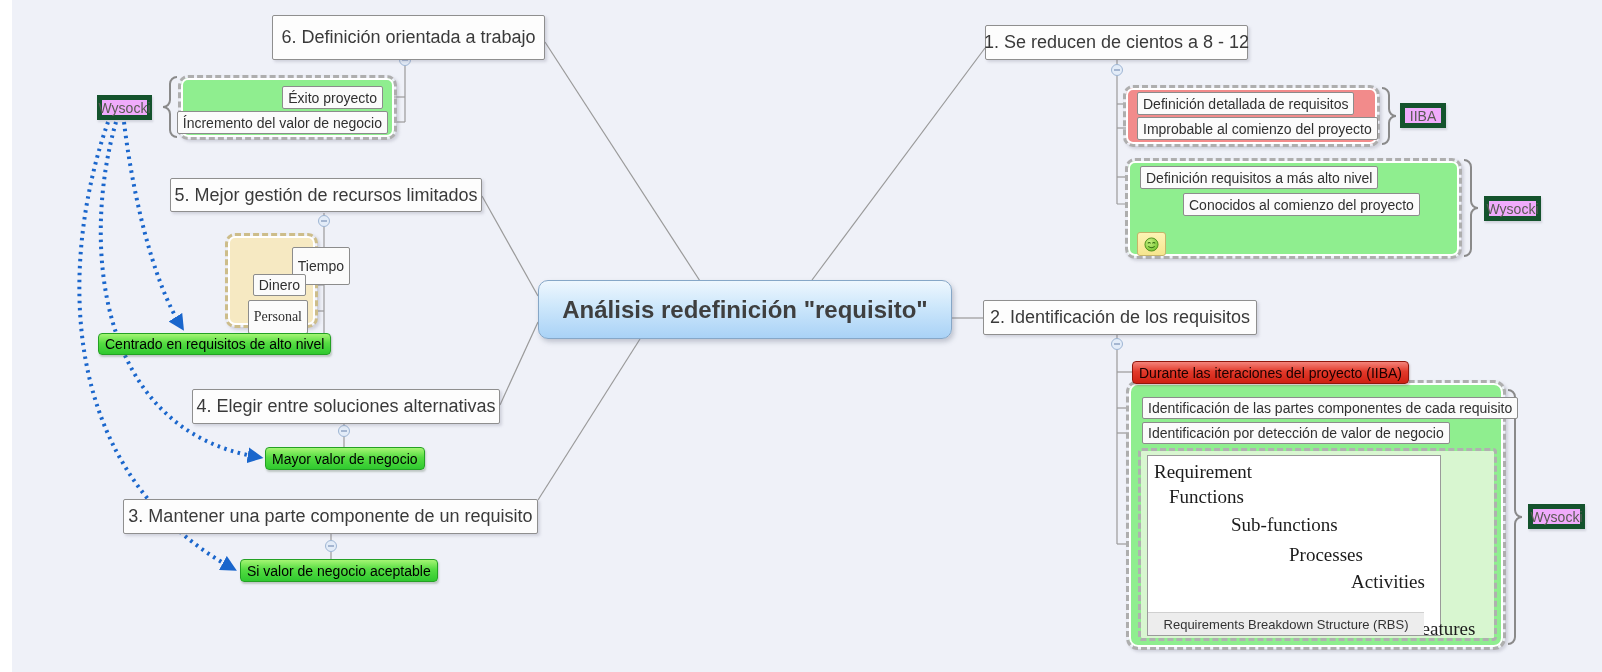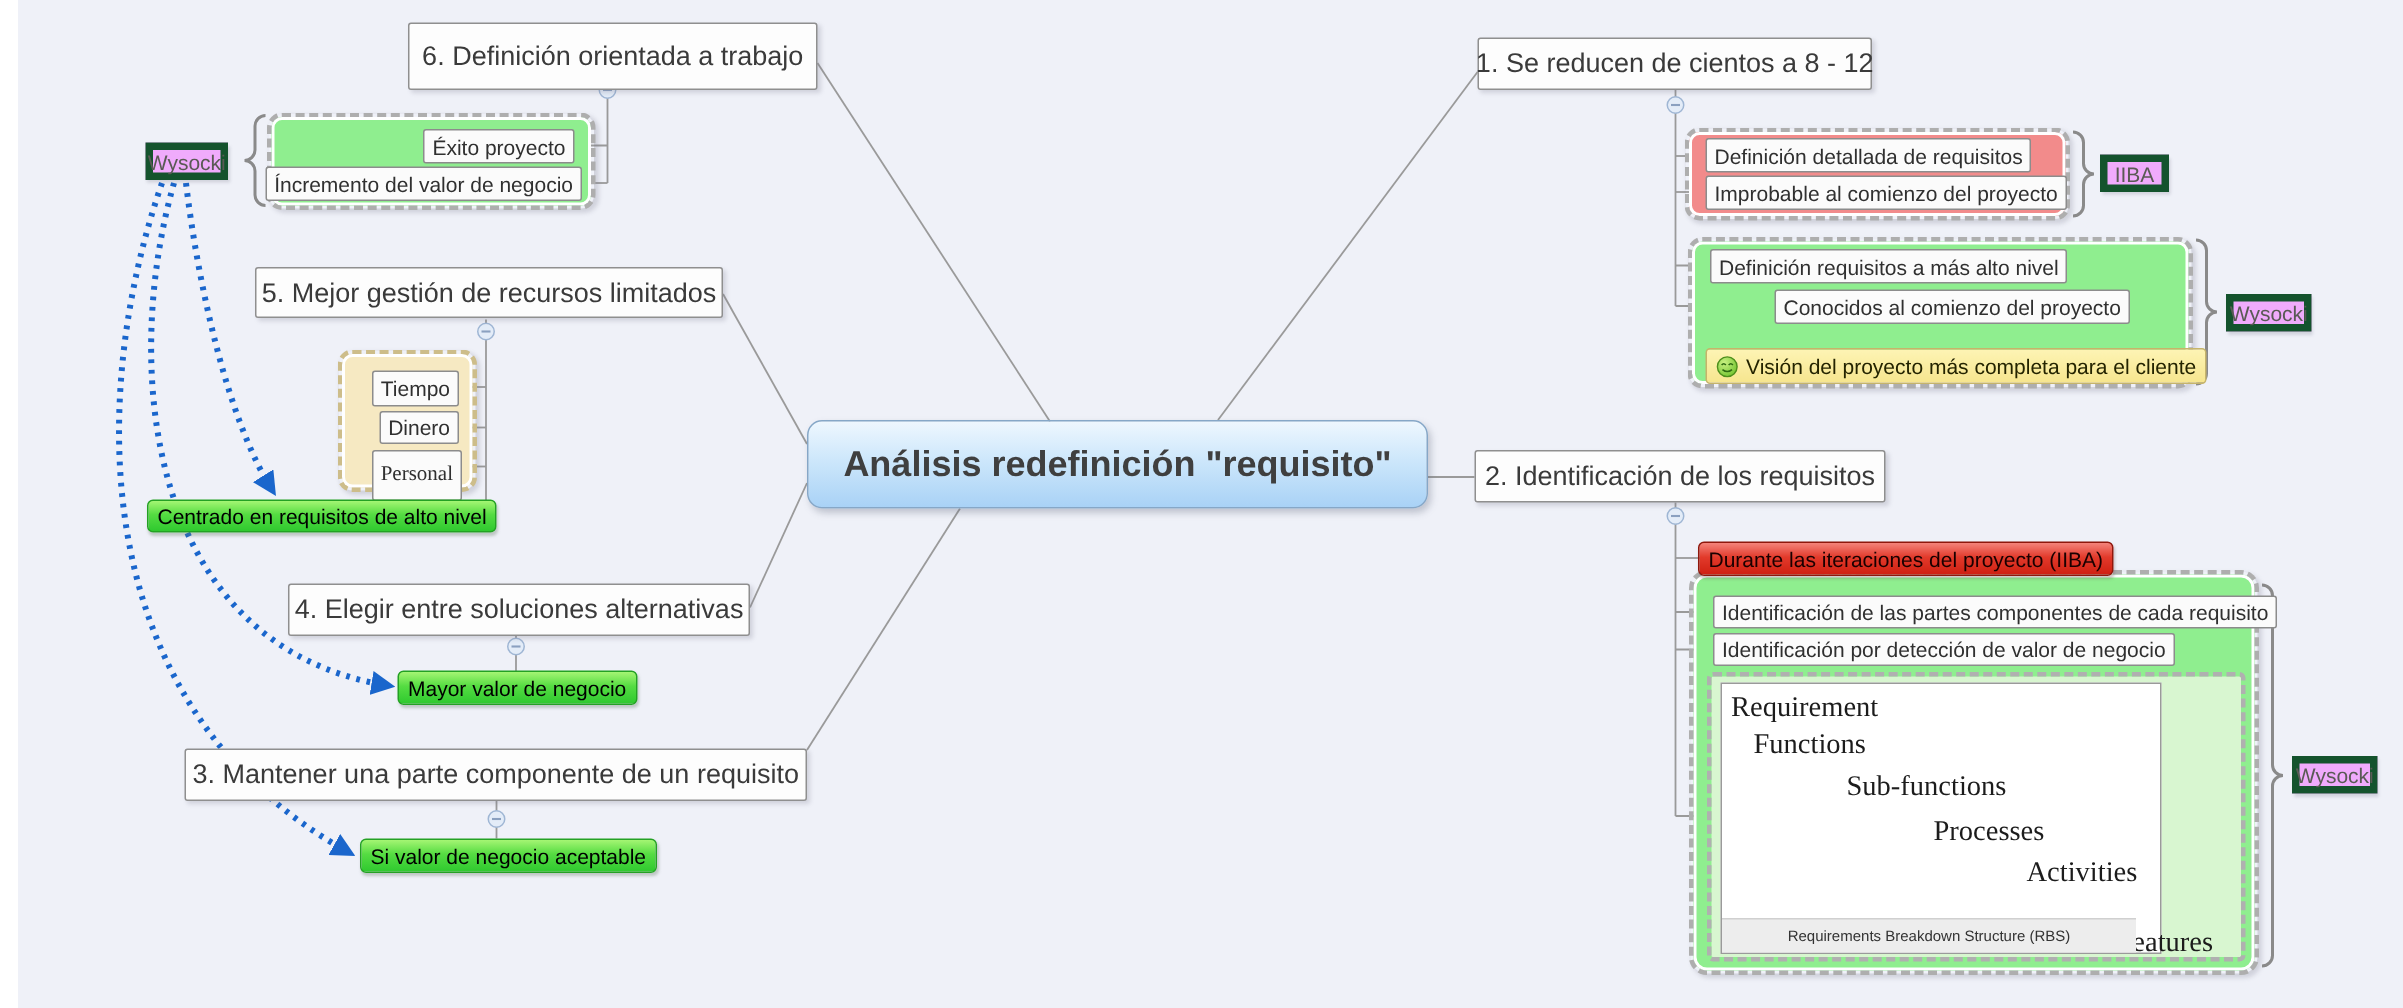--- a/index.html
+++ b/index.html
@@ -60,21 +60,21 @@
     z-index:3;background:#f0abfc;border:5px solid #14532d;
     font-size:14px;color:#5a5a55;white-space:nowrap;
     display:flex;align-items:center;justify-content:center;
     box-shadow:1px 2px 2px rgba(120,120,140,.25);
   }
   .rbs-frame{z-index:2;border:3px dashed #b0b0b0;border-radius:4px;background:#d8f6d0;background-clip:padding-box;}
   .rbs-white{z-index:3;background:#fff;border:1px solid #9a9a9a;}
   .rbs-level{position:absolute;font-family:"Liberation Serif", serif;font-size:19px;color:#1c1c1c;white-space:nowrap;}
   .rbs-caption{
     position:absolute;left:0;right:16px;bottom:0;height:22px;background:#ededed;border-top:1px solid #d0d0d0;
-    display:flex;align-items:center;justify-content:center;font-size:10px;color:#333;
+    display:flex;align-items:center;justify-content:center;font-size:13px;color:#333;
   }
   .edge-strip{z-index:0;background:#ffffff;}
 </style>
 </head>
 <body>
 
 <div class="abox edge-strip" style="left:0;top:0;width:12px;height:672px;"></div>
 
 <svg class="layer" width="1602" height="672">
   <defs>
@@ -173,21 +173,21 @@
 <div class="abox node" style="left:192px;top:389px;width:308px;height:35px;">4. Elegir entre soluciones alternativas</div>
 <div class="abox node" style="left:170px;top:178px;width:312px;height:34px;">5. Mejor gestión de recursos limitados</div>
 <div class="abox node" style="left:272px;top:15px;width:273px;height:45px;">6. Definición orientada a trabajo</div>
 
 <div class="abox container c-green" style="left:178px;top:75px;width:219px;height:65px;"></div>
 <div class="abox child" style="right:1219px;top:86px;">Éxito proyecto</div>
 <div class="abox child" style="right:1214px;top:111px;">Íncremento del valor de negocio</div>
 <div class="abox labelBox" style="left:97px;top:95px;width:55px;height:25px;">Wysocki</div>
 
 <div class="abox container c-tan" style="left:225px;top:233px;width:93px;height:95px;"></div>
-<div class="abox child" style="right:1296px;top:247px;height:24px;">Tiempo</div>
+<div class="abox child" style="right:1252px;top:247px;height:38px;">Tiempo</div>
 <div class="abox child" style="right:1296px;top:274px;height:22px;">Dinero</div>
 <div class="abox child" style="right:1294px;top:300px;height:34px;font-family:Liberation Serif, serif;">Personal</div>
 <div class="abox leafG" style="left:98px;top:333px;height:22px;">Centrado en requisitos de alto nivel</div>
 
 <div class="abox leafG" style="left:265px;top:447px;">Mayor valor de negocio</div>
 
 <div class="abox leafG" style="left:240px;top:559px;">Si valor de negocio aceptable</div>
 
 <div class="abox container c-red" style="left:1123px;top:85px;width:257px;height:62px;"></div>
 <div class="abox child" style="left:1137px;top:92px;">Definición detallada de requisitos</div>
@@ -203,21 +203,20 @@
         <radialGradient id="smg" cx="35%" cy="30%" r="80%">
       <stop offset="0%" stop-color="#c9f182"></stop>
           <stop offset="100%" stop-color="#6fc22c"></stop>
     </radialGradient>
       </defs>
     <circle cx="8" cy="8" r="7" fill="url(#smg)" stroke="#4e8f1d"></circle>
     <path d="M4,6.8 Q5.5,4.9 7,6.8" fill="none" stroke="#2f6b12" stroke-width="1.1"></path>
     <path d="M9,6.8 Q10.5,4.9 12,6.8" fill="none" stroke="#2f6b12" stroke-width="1.1"></path>
     <path d="M4.6,10 Q8,12.8 11.4,10" fill="none" stroke="#2f6b12" stroke-width="1.1"></path>
   </svg>
-  <span>Visión del proyecto más completa para el cliente</span>
 </div>
 <div class="abox labelBox" style="left:1484px;top:196px;width:57px;height:25px;">Wysocki</div>
 
 <div class="abox leafR" style="left:1132px;top:361px;">Durante las iteraciones del proyecto (IIBA)</div>
 <div class="abox container c-green" style="left:1126px;top:380px;width:380px;height:270px;border-radius:12px;"></div>
 <div class="abox child" style="left:1142px;top:397px;height:22px;">Identificación de las partes componentes de cada requisito</div>
 <div class="abox child" style="left:1142px;top:422px;height:22px;">Identificación por detección de valor de negocio</div>
 
 <div class="abox rbs-frame" style="left:1138px;top:448px;width:359px;height:193px;"></div>
 <div class="abox rbs-white" style="left:1147px;top:455px;width:294px;height:181px;">

